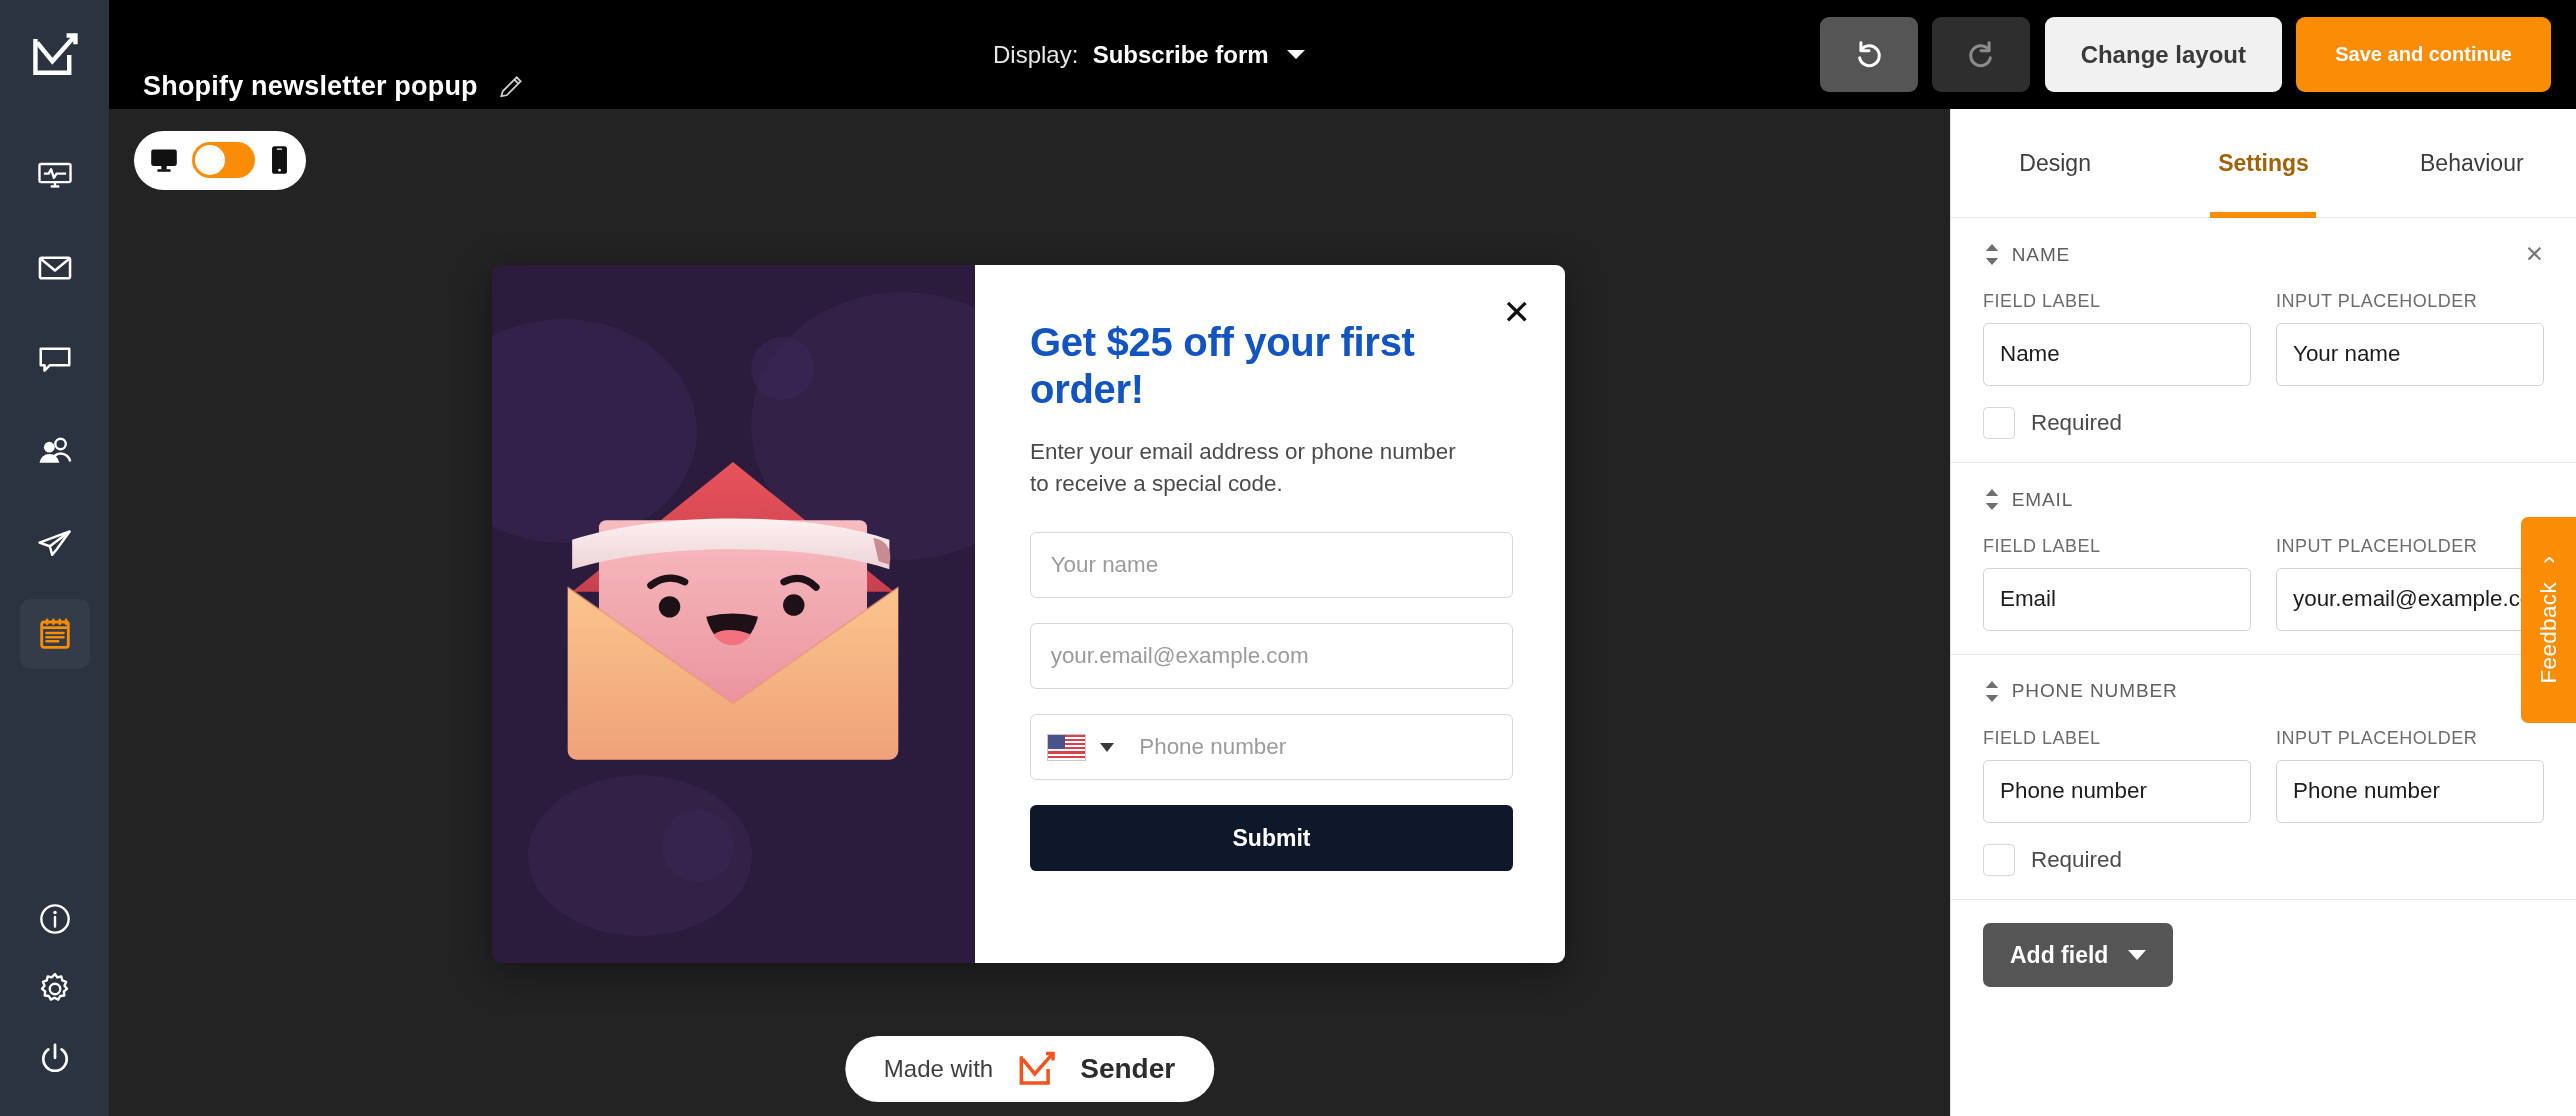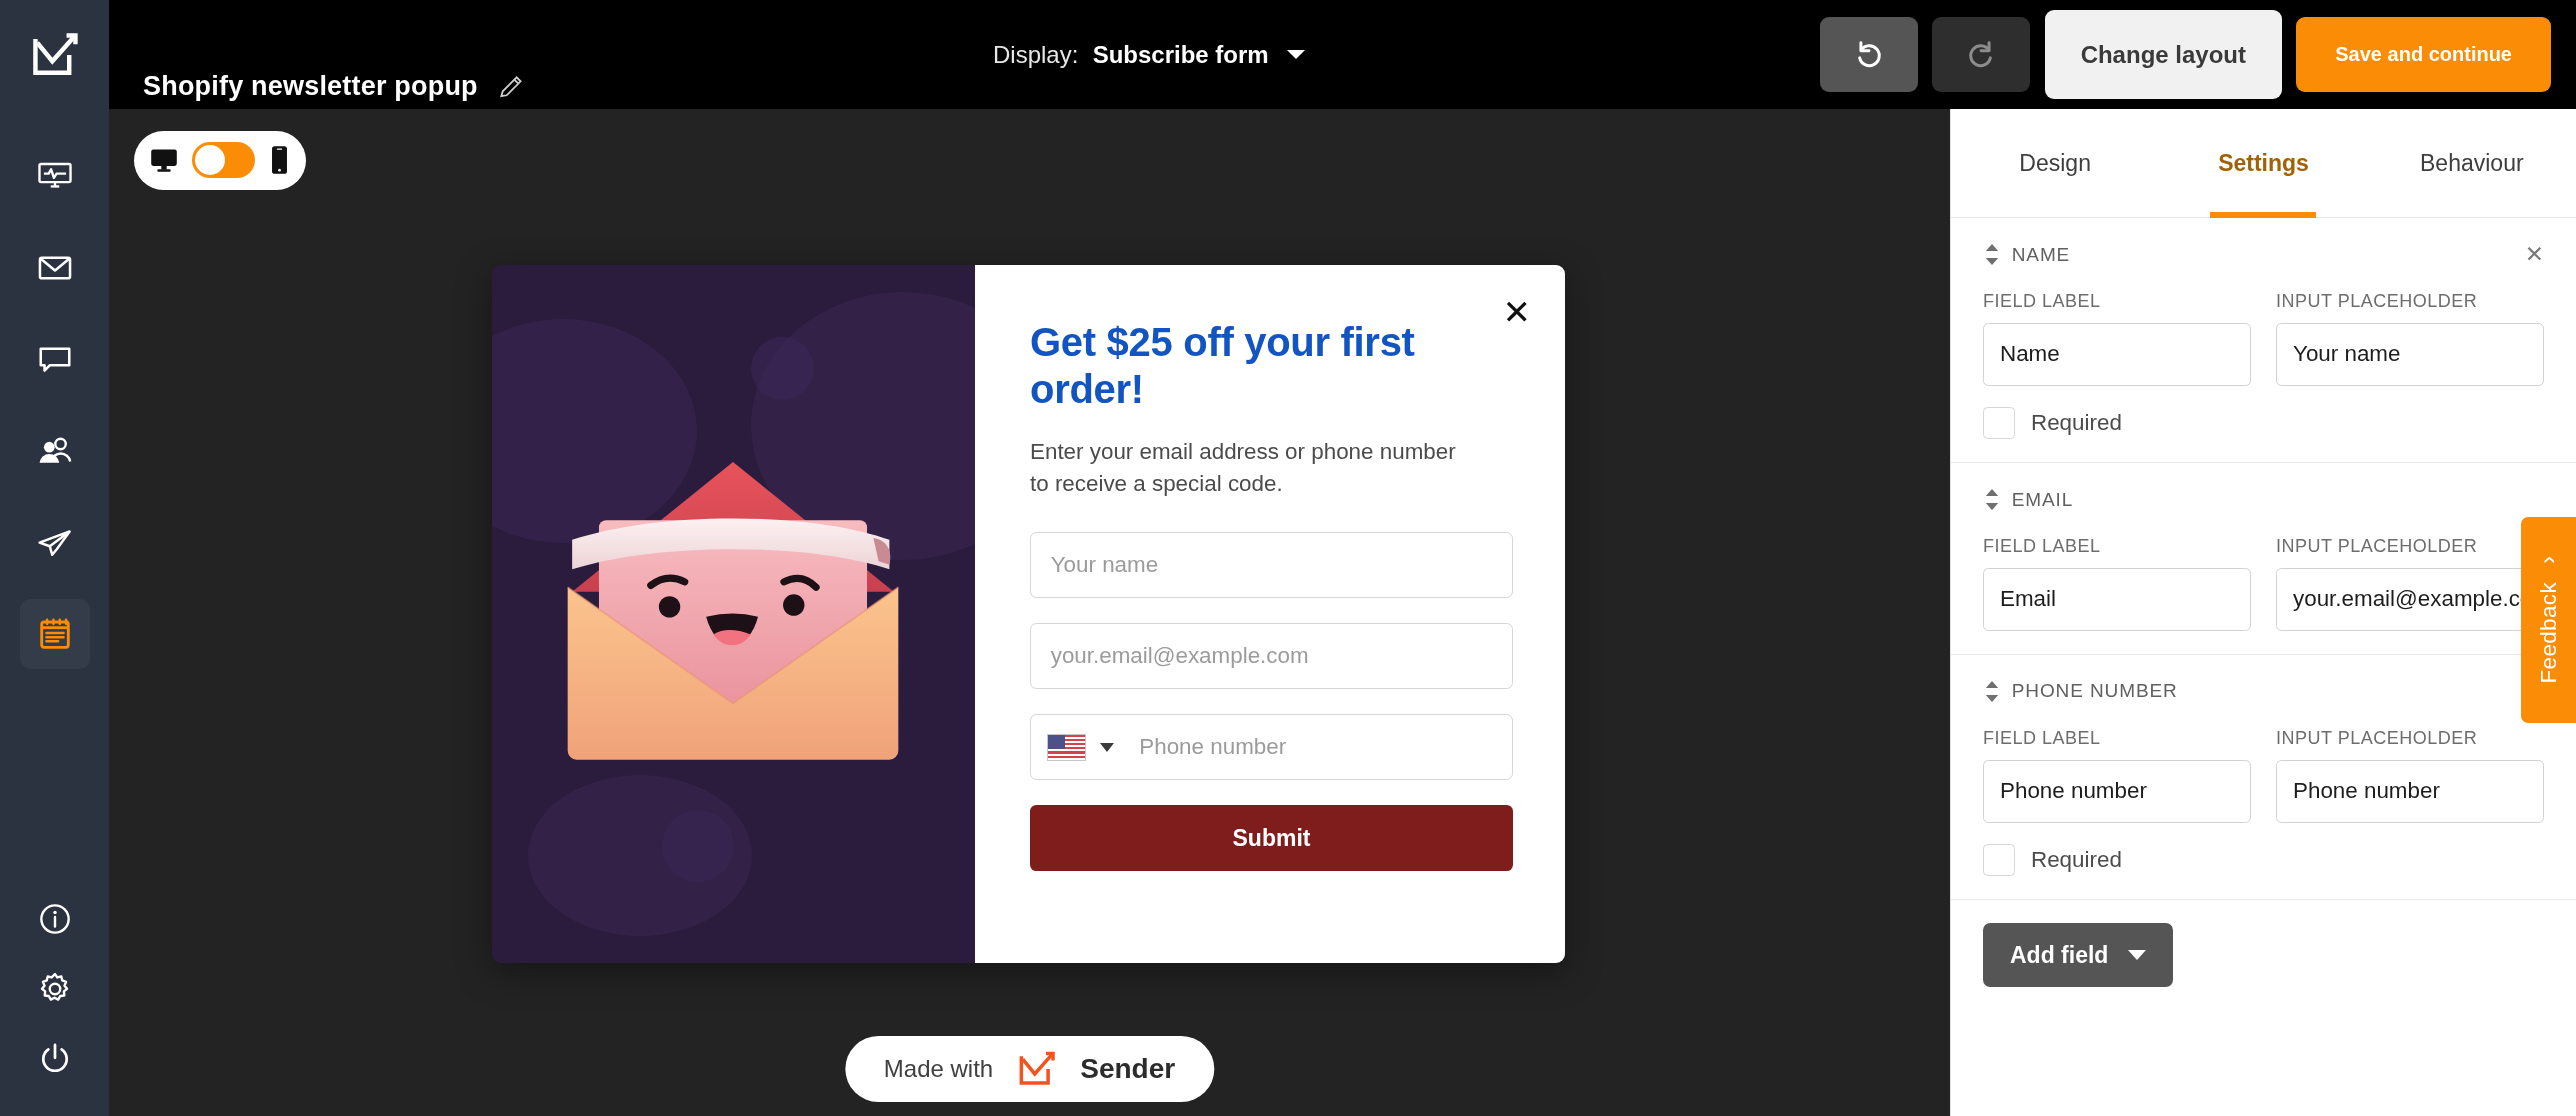--- a/index.html
+++ b/index.html
@@ -70,21 +70,21 @@
   }
   .icon-btn {
     width: 98px; height: 75px;
     border-radius: 9px;
     display: flex; align-items: center; justify-content: center;
     cursor: pointer;
   }
   .icon-btn.undo { background: #555555; }
   .icon-btn.redo { background: #2e2e2e; }
   .btn-light {
-    height: 89px; padding: 16px 36px;
+    height: 75px; padding: 16px 36px;
     background: #f1f1f1; color: #3a3a3a;
     border-radius: 9px; font-size: 24px; font-weight: bold;
     display: flex; align-items: center; justify-content: center;
     cursor: pointer; white-space: nowrap;
   }
   .btn-orange {
     height: 75px; padding: 0 39px;
     background: #fa8c06; color: #ffffff;
     border-radius: 9px; font-size: 20px; font-weight: bold;
     display: flex; align-items: center; justify-content: center;
@@ -210,21 +210,21 @@
   }
   .mini-caret {
     width: 0; height: 0;
     border-left: 7.2px solid transparent;
     border-right: 7.2px solid transparent;
     border-top: 9px solid #3b3b3b;
     flex: 0 0 auto;
   }
   .popup-submit {
     width: 483px; height: 66px;
-    background: #7f1d1d; color: #ffffff;
+    background: #0f172a; color: #ffffff;
     border-radius: 6.3px;
     display: flex; align-items: center; justify-content: center;
     font-size: 23px; font-weight: bold;
     cursor: pointer;
   }
 
   .made-with {
     position: absolute;
     left: 50%; transform: translateX(-50%);
     bottom: 14.3px;

